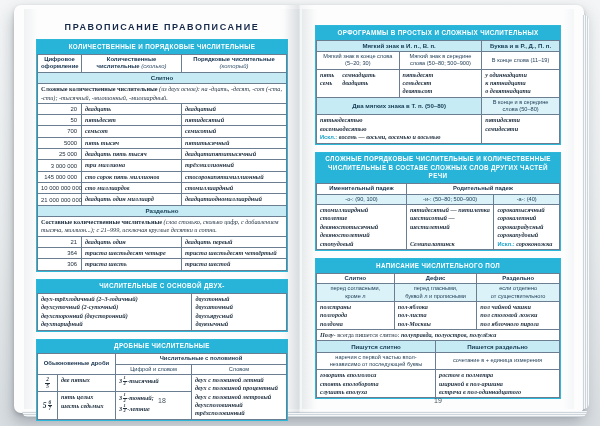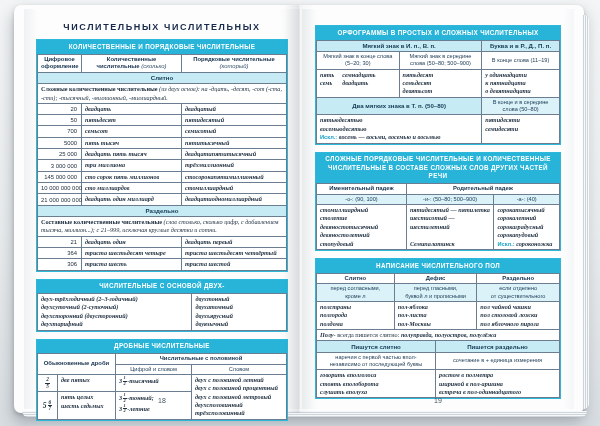--- a/index.html
+++ b/index.html
@@ -66,21 +66,21 @@
   .mt16{margin-top:16px;}
 </style>
 </head>
 <body>
 
 <div class="book">
   <div class="edge-right"></div>
   <div class="edge-bottom"></div>
 
   <div class="page page-left">
-    <div class="ptitle">ЧИСЛИТЕЛЬНЫХ ЧИСЛИТЕЛЬНЫХ</div>
+    <div class="ptitle">ПРАВОПИСАНИЕ ПРАВОПИСАНИЕ</div>
 
     <div class="tbl">
       <div class="thead">КОЛИЧЕСТВЕННЫЕ И ПОРЯДКОВЫЕ ЧИСЛИТЕЛЬНЫЕ</div>
       <table>
         <colgroup>
             <col style="width:44px">
             <col style="width:100px">
             <col>
           </colgroup>
         <tbody>

